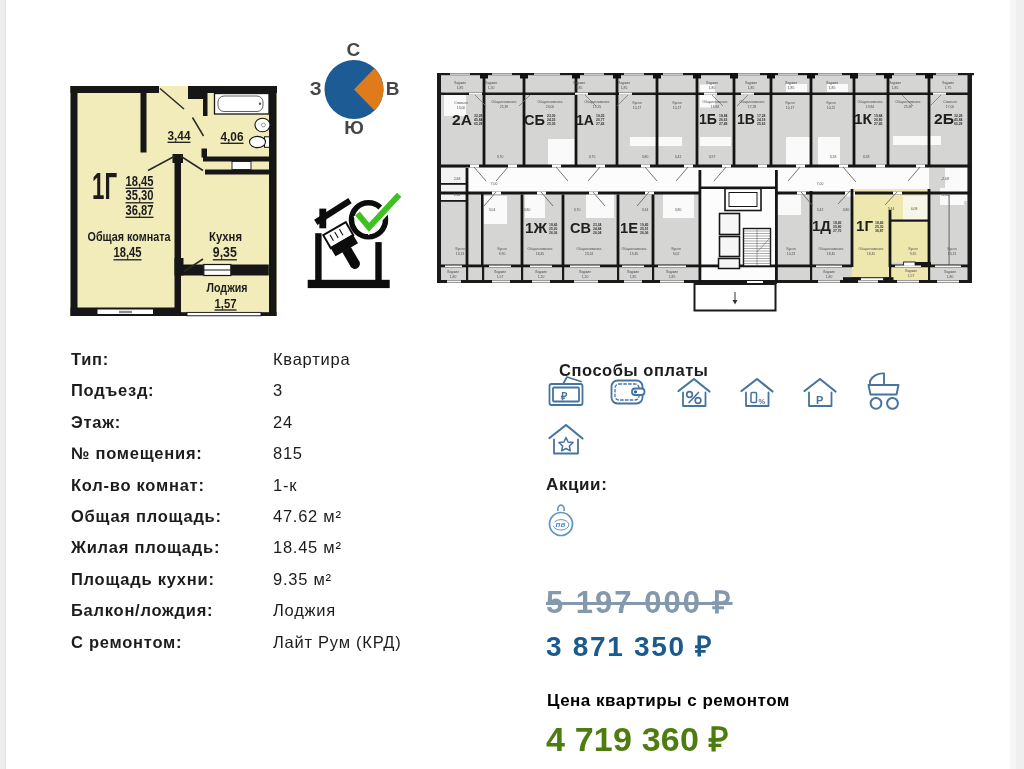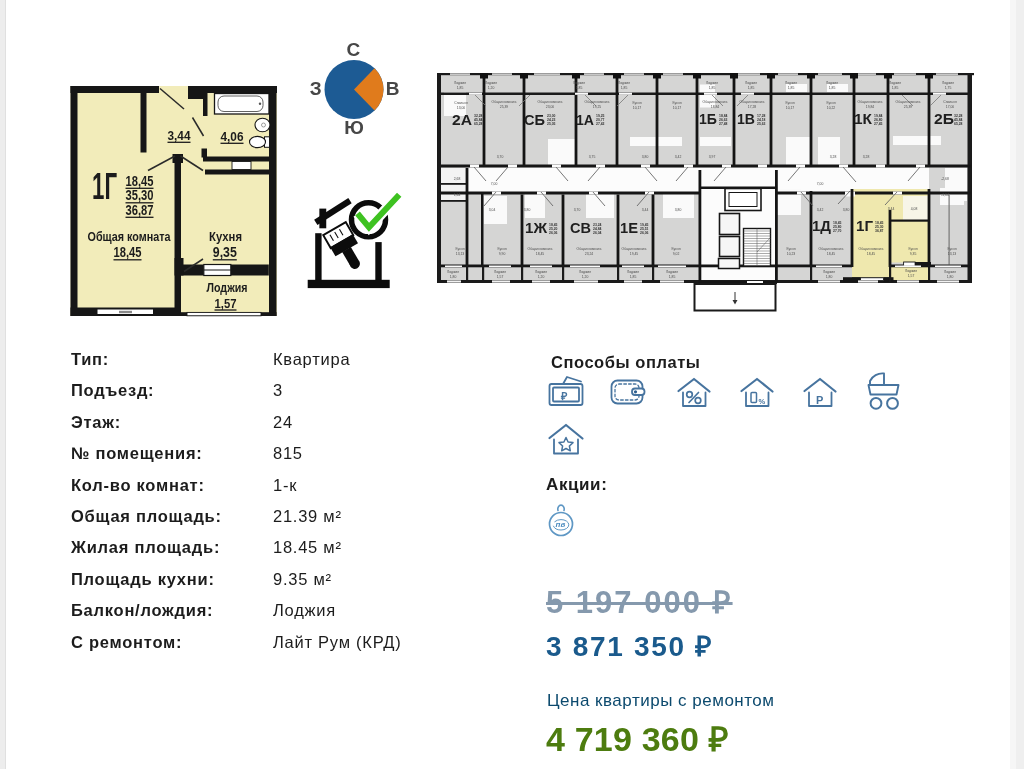--- a/index.html
+++ b/index.html
@@ -8,26 +8,26 @@
 .abs{position:absolute}
 #lstrip{left:0;top:0;width:5px;height:769px;background:#ededed;border-right:1px solid #e0e0e0}
 #rstrip{left:1010px;top:0;width:14px;height:769px;background:#f6f6f6}
 #rstrip2{left:1016px;top:0;width:8px;height:769px;background:#efefef}
 #chars{left:71px;top:350px;width:420px}
 #chars h2{font-size:18px;margin:0 0 13.5px 0;color:#1c1c1c;letter-spacing:.3px}
 .row{position:relative;height:31.4px;font-size:16.5px;color:#1c1c1c;letter-spacing:.75px}
 .row b{position:absolute;left:0;top:0}
 .row span{position:absolute;left:202px;top:0;font-weight:normal}
 #pay{left:547px;top:349px;width:430px}
-#pay h2{font-size:16.5px;margin:4px;color:#1c1c1c;letter-spacing:.55px}
+#pay h2{font-size:16.5px;margin:12px;color:#1c1c1c;letter-spacing:.55px}
 #akcii{left:546px;top:475px;font-size:17px;font-weight:bold;color:#1c1c1c;letter-spacing:.6px}
 #price1t{left:547px;top:558px;font-size:20.5px;font-weight:bold;color:#1c1c1c}
 #priceold{left:546px;top:580px;font-size:31px;font-weight:bold;color:#8599ad;text-decoration:line-through;letter-spacing:2px}
 #pricenew{left:546px;top:626px;font-size:28px;font-weight:bold;color:#1a5a8c;letter-spacing:1.7px}
-#price2t{left:547px;top:691px;font-size:17px;font-weight:normal;color:#0c4a6e;letter-spacing:.5px}
+#price2t{left:547px;top:691px;font-size:17px;font-weight:bold;color:#000000;letter-spacing:.5px}
 #pricegreen{left:546px;top:714.5px;font-size:34px;font-weight:bold;color:#4d7c0f;letter-spacing:.2px}
 </style>
 </head>
 <body>
 <div id="page">
 <div class="abs" id="lstrip"></div>
 <div class="abs" id="rstrip"></div>
 <div class="abs" id="rstrip2"></div>
 
 <svg class="abs" style="left:0;top:0" width="1024" height="769" viewBox="0 0 1024 769">
@@ -632,21 +632,21 @@
 <div class="row">
         <b>№ помещения:</b>
         <span>815</span>
       </div>
 <div class="row">
         <b>Кол-во комнат:</b>
         <span>1-к</span>
       </div>
 <div class="row">
         <b>Общая площадь:</b>
-        <span>21.39 м²</span>
+        <span>47.62 м²</span>
       </div>
 <div class="row">
         <b>Жилая площадь:</b>
         <span>18.45 м²</span>
       </div>
 <div class="row">
         <b>Площадь кухни:</b>
         <span>9.35 м²</span>
       </div>
 <div class="row">

